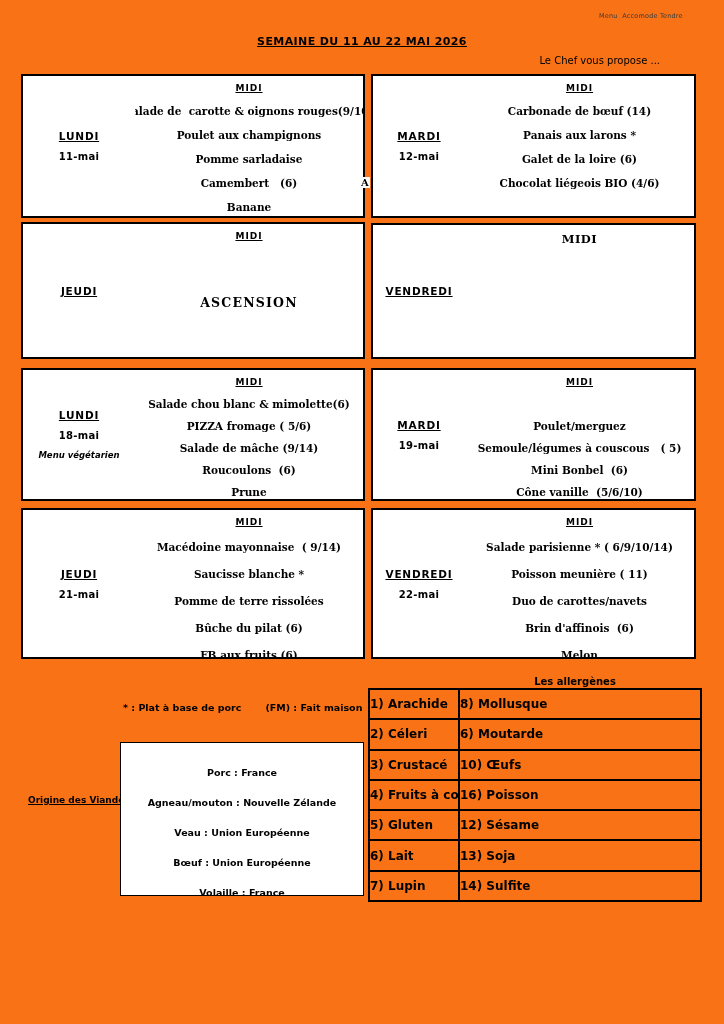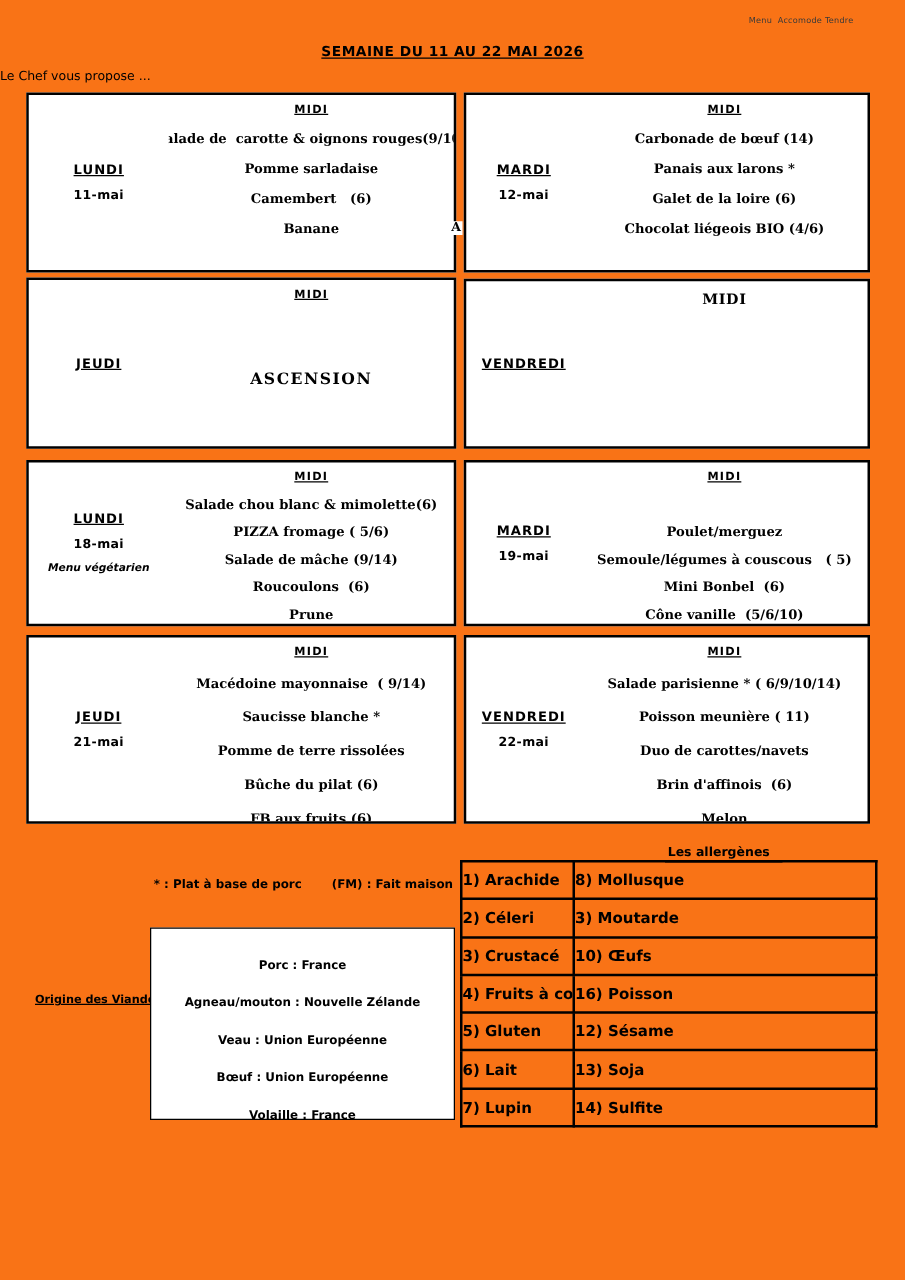--- a/index.html
+++ b/index.html
@@ -11,21 +11,21 @@
   }
   .watermark {
     position:absolute; top:12px; left:599px;
     font-size:6.5px; color:#3a3a3a; white-space:pre; letter-spacing:.2px;
   }
   .title-row { position:absolute; top:30px; left:0; width:724px; text-align:center; }
   .title-row span {
     font-weight:bold; font-size:11px; letter-spacing:.4px;
     text-decoration:underline; white-space:pre;
   }
-  .subtitle-row { position:absolute; top:49px; left:0; width:660px; text-align:left; }
+  .subtitle-row { position:absolute; top:49px; left:0; width:660px; text-align:right; }
   .subtitle-row span { font-size:10px; white-space:pre; }
 
   .stray-a {
     position:absolute; left:360px; top:177px; font-family:"DejaVu Serif", serif;
     font-weight:bold; font-size:10px; background:#fff; padding:0 1px; z-index:2;
   }
 
   
   .mbox { position:absolute; border:2px solid #000; display:flex; background:#fff; }
   .b0 { left:21px;  top:74px;  width:344px; height:144px; }
@@ -116,20 +116,21 @@
   <div class="stray-a">A</div>
 
   <div class="mbox left b0">
     <div class="label-col">
       <span class="day">LUNDI</span>
       <span class="date">11-mai</span>
     </div>
     <div class="content-col">
       <span class="midi">MIDI</span>
       <span class="menu-item">Salade de  carotte &amp; oignons rouges(9/10)</span>
+      <span class="menu-item">Poulet aux champignons</span>
       <span class="menu-item">Pomme sarladaise</span>
       <span class="menu-item">Camembert   (6)</span>
       <span class="menu-item">Banane</span>
     </div>
   </div>
 
   <div class="mbox right b1">
     <div class="label-col">
       <span class="day">MARDI</span>
       <span class="date">12-mai</span>
@@ -238,21 +239,21 @@
         <col style="width:90px">
         <col style="width:242px">
       </colgroup>
     <tbody>
         <tr>
       <td>1)  Arachide</td>
       <td>8) Mollusque</td>
     </tr>
     <tr>
       <td>2) Céleri</td>
-      <td>3) Moutarde</td>
+      <td>6) Moutarde</td>
     </tr>
     <tr>
       <td>3) Crustacé</td>
       <td>10) Œufs</td>
     </tr>
     <tr>
       <td>4) Fruits à coques</td>
       <td>16) Poisson</td>
     </tr>
     <tr>

